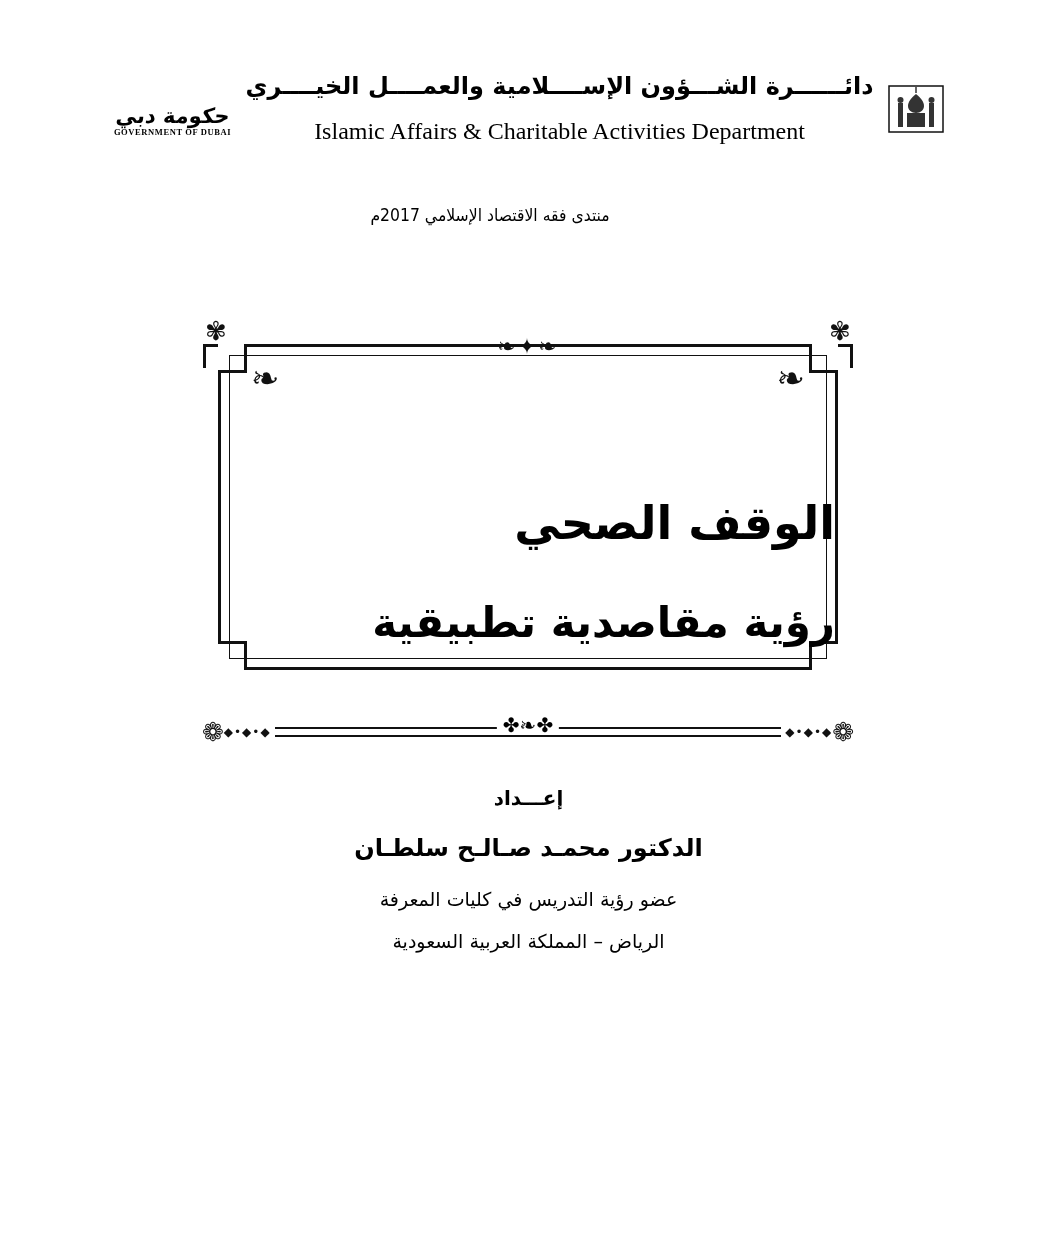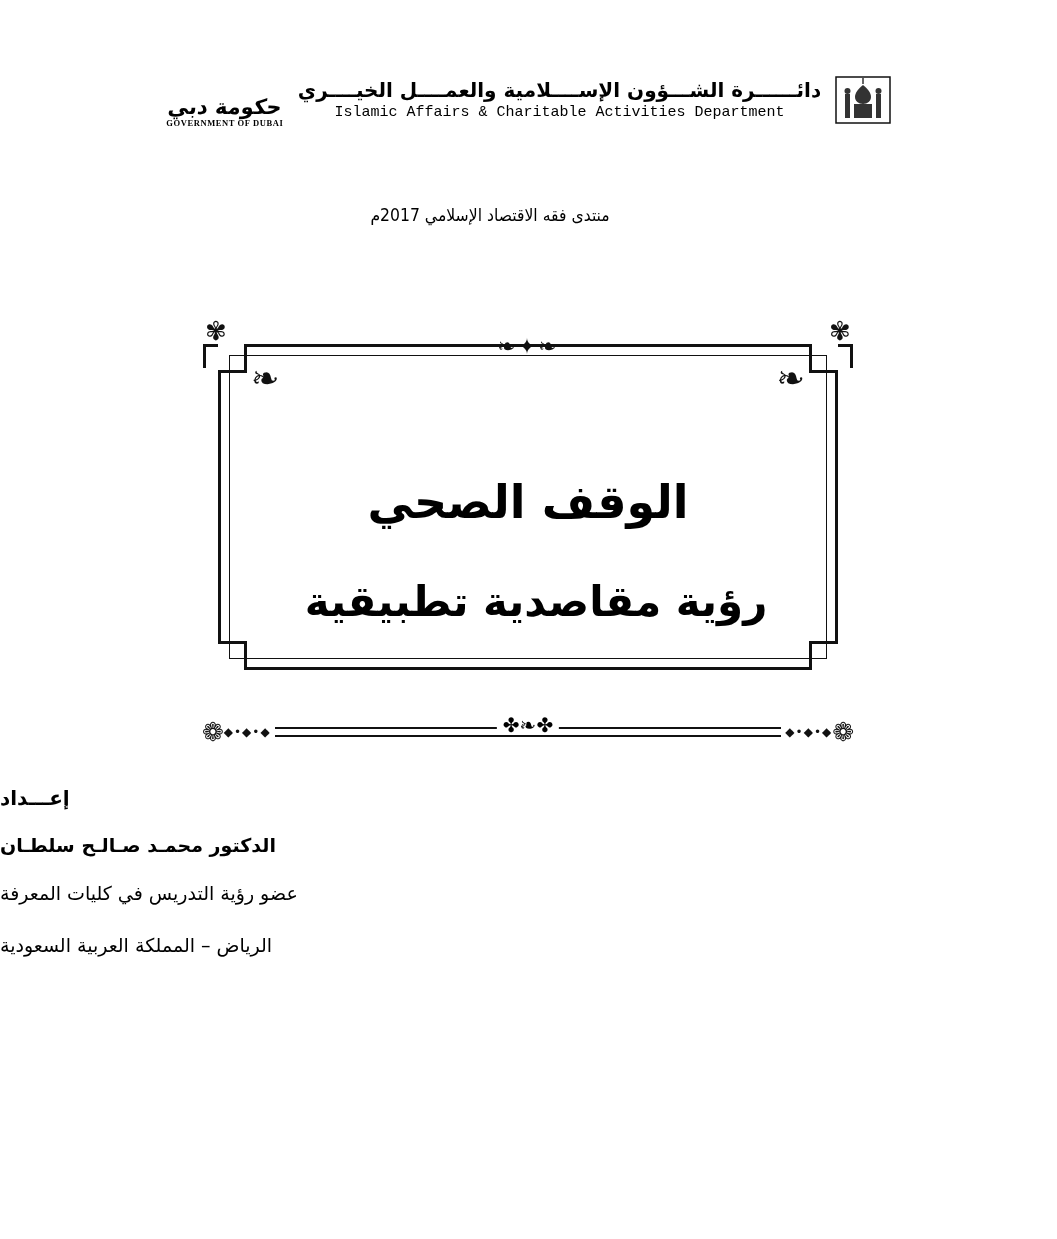--- a/index.html
+++ b/index.html
@@ -56,32 +56,32 @@
     font-weight: bold;
   }
   .dept-names {
     display: flex;
     flex-direction: column;
     align-items: center;
     order: 2;
     line-height: 1.22;
   }
   .dept-ar {
-    font-size: 20px;
+    font-size: 24px;
     font-weight: bold;
     letter-spacing: 0px;
     white-space: nowrap;
     direction: rtl;
   }
   .dept-en {
-    font-family: Liberation Mono, monospace;
-    font-size: 15px;
+    font-family: Liberation Serif, serif;
+    font-size: 24px;
     white-space: nowrap;
     direction: ltr;
-    margin-top: 2px;
+    margin-top: 16px;
   }
   .mosque-logo {
     order: 1;
     width: 56px;
     height: 48px;
     position: relative;
     display: block;
   }
 
   
@@ -179,24 +179,23 @@
     left: 0;
     width: 100%;
     text-align: center;
     font-size: 22px;
     letter-spacing: 2px;
     color: #111;
   }
 
   .titles {
     position: absolute;
-    top: 52px;
+    top: 73px;
     left: 0;
     width: 100%;
-    text-align: center;
     direction: rtl;
   }
   .title-main {
     font-size: 46px;
     font-weight: bold;
     letter-spacing: 0px;
     margin: 76px 0 0 0;
   }
   .title-sub {
     font-size: 42px;
@@ -244,41 +243,41 @@
     padding: 0 6px;
     line-height: 1;
   }
 
   
   .credits {
     position: absolute;
     top: 786px;
     left: 0;
     width: 100%;
-    text-align: left;
+    text-align: center;
     direction: rtl;
   }
   .credit-prep {
     font-size: 20px;
     font-weight: bold;
     letter-spacing: 3px;
   }
   .credit-author {
-    font-size: 19px;
+    font-size: 24px;
     font-weight: bold;
     margin-top: 24px;
     letter-spacing: 0.5px;
   }
   .credit-role {
     font-size: 19px;
     margin-top: 26px;
   }
   .credit-place {
     font-size: 19px;
-    margin-top: 30px;
+    margin-top: 20px;
   }
 </style>
 </head>
 <body>
 
 <div class="header">
   <div class="header-inner">
     <span class="mosque-logo">
       <svg width="56" height="48" viewBox="0 0 56 48" xmlns="http://www.w3.org/2000/svg">
         <rect x="1" y="1" width="54" height="46" fill="none" stroke="#111" stroke-width="1.5"></rect>

